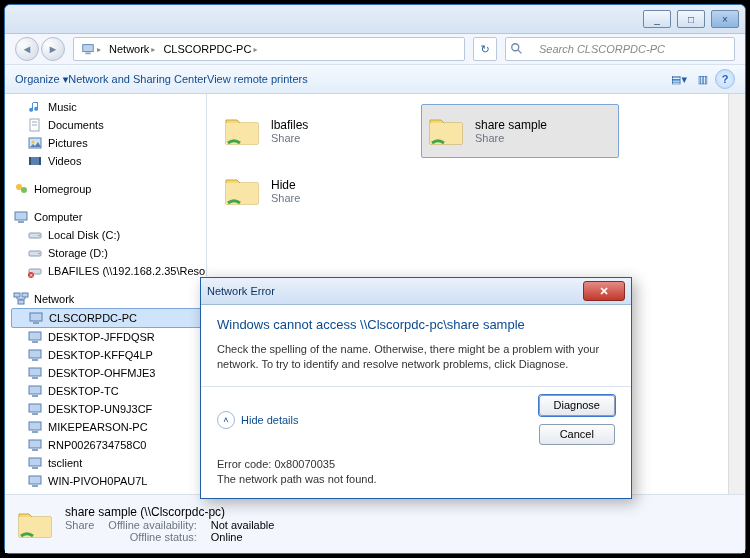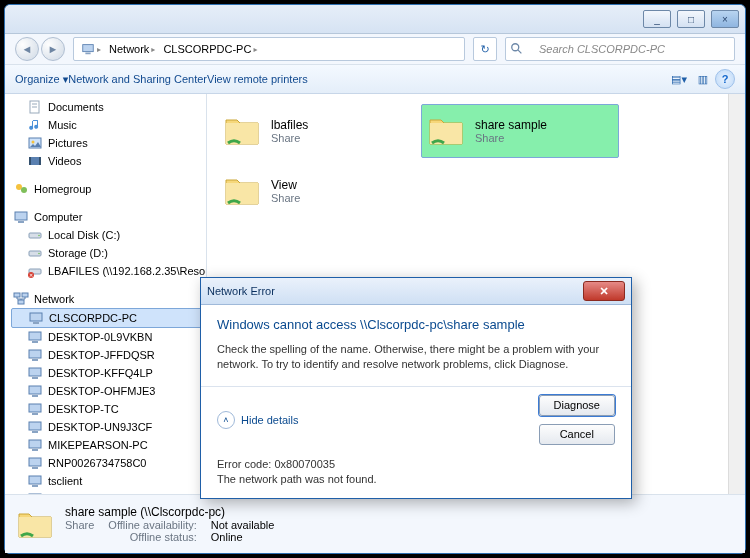--- a/index.html
+++ b/index.html
@@ -25,21 +25,21 @@
   .body{flex:1;display:flex;min-height:0;}
   .tree{width:195px;border-right:1px solid #d9e2ec;overflow-y:auto;padding:4px 0 4px 6px;}
   .tnode{display:flex;align-items:center;gap:5px;height:18px;padding:0 2px;white-space:nowrap;overflow:hidden;}
   .tnode.sel{background:#cfe3fb;border:1px solid #7da7d9;border-radius:2px;}
   .tnode .ic{width:16px;height:16px;flex-shrink:0;}
   .tgroup{margin-bottom:10px;}
   .indent1{padding-left:16px;}
   .content{flex:1;position:relative;overflow:auto;background:#fff;}
   .shares{display:flex;gap:6px;padding:10px;flex-wrap:wrap;align-content:flex-start;}
   .share{width:190px;height:46px;display:flex;align-items:center;gap:8px;padding:3px;border:1px solid transparent;}
-  .share.sel{border:1px solid #7da7d9;background:#86efac;border-radius:2px;}
+  .share.sel{border:1px solid #7da7d9;background:#e5e5e5;border-radius:2px;}
   .share .big{width:42px;height:42px;position:relative;}
   .share .txt .name{font-size:12px;}
   .share .txt .sub{font-size:11px;color:#6a7583;}
   .details{height:50px;border-top:1px solid #d9e2ec;background:#f3f7fd;display:flex;align-items:center;padding:4px 10px;gap:10px;}
   .details .big{width:40px;height:40px;}
   .details .meta{display:grid;grid-template-columns:auto auto auto;gap:0 14px;font-size:11px;align-items:center;}
   .details .title{font-size:12px;color:#000;}
   .details .sub{color:#6a7583;}
   .details .lbl{color:#6a7583;text-align:right;}
   
@@ -131,34 +131,34 @@
           <span>?</span>
         </span>
     </div>
 
     <div class="body">
       <div class="tree">
         <div class="tgroup">
           <div class="tnode indent1">
               <span class="ic">
                 <svg viewBox="0 0 16 16">
+                  <path d="M6 3v7a2 2 0 1 1-1-1V4l6-1v6a2 2 0 1 1-1-1V3z" fill="#4a90d9"></path>
+                </svg>
+              </span>
+              <span>Music</span>
+            </div>
+          <div class="tnode indent1">
+              <span class="ic">
+                <svg viewBox="0 0 16 16">
                   <rect x="3" y="2" width="9" height="12" fill="#fff" stroke="#9ab"></rect>
                   <line x1="5" y1="5" x2="10" y2="5" stroke="#9ab"></line>
                   <line x1="5" y1="8" x2="10" y2="8" stroke="#9ab"></line>
                 </svg>
               </span>
               <span>Documents</span>
-            </div>
-          <div class="tnode indent1">
-              <span class="ic">
-                <svg viewBox="0 0 16 16">
-                  <path d="M6 3v7a2 2 0 1 1-1-1V4l6-1v6a2 2 0 1 1-1-1V3z" fill="#4a90d9"></path>
-                </svg>
-              </span>
-              <span>Music</span>
             </div>
           <div class="tnode indent1">
               <span class="ic">
                 <svg viewBox="0 0 16 16">
                   <rect x="2" y="3" width="12" height="10" fill="#cfe3fb" stroke="#5a80b0"></rect>
                   <circle cx="6" cy="7" r="1.5" fill="#f5c23e"></circle>
                   <path d="M3 12l3-3 2 2 3-4 3 5z" fill="#5a80b0"></path>
                 </svg>
               </span>
               <span>Pictures</span>
@@ -238,29 +238,20 @@
             </div>
           <div id="net-nodes">
               <div class="tnode indent1 sel">
                 <span class="ic">
                   <svg viewBox="0 0 16 16">
                     <rect x="2" y="3" width="12" height="8" fill="#bcd3ef" stroke="#5a80b0"></rect>
                     <rect x="5" y="12" width="6" height="2" fill="#8aa4c4"></rect>
                   </svg>
                 </span>
                 <span>CLSCORPDC-PC</span>
-              </div>
-              <div class="tnode indent1">
-                <span class="ic">
-                  <svg viewBox="0 0 16 16">
-                    <rect x="2" y="3" width="12" height="8" fill="#bcd3ef" stroke="#5a80b0"></rect>
-                    <rect x="5" y="12" width="6" height="2" fill="#8aa4c4"></rect>
-                  </svg>
-                </span>
-                <span>DESKTOP-0L9VKBN</span>
               </div>
               <div class="tnode indent1">
                 <span class="ic">
                   <svg viewBox="0 0 16 16">
                     <rect x="2" y="3" width="12" height="8" fill="#bcd3ef" stroke="#5a80b0"></rect>
                     <rect x="5" y="12" width="6" height="2" fill="#8aa4c4"></rect>
                   </svg>
                 </span>
                 <span>DESKTOP-JFFDQSR</span>
               </div>
@@ -370,21 +361,21 @@
             </div>
             <div class="share">
               <span class="big">
                 <svg viewBox="0 0 42 42">
                   <path d="M5 10h11l3 3h18v21H5z" fill="#f6d77a" stroke="#caa637"></path>
                   <path d="M5 13h32v21H5z" fill="#f9e6a6"></path>
                   <path d="M7 33c4-3 8-3 12 0" stroke="#3fa64a" stroke-width="3" fill="none"></path>
                 </svg>
               </span>
               <span class="txt">
-                <div class="name">View</div>
+                <div class="name">Hide</div>
                 <div class="sub">Share</div>
               </span>
             </div>
           </div>
         <div class="scroll-hint"></div>
       </div>
     </div>
 
     <div class="details">
       <span class="big">

